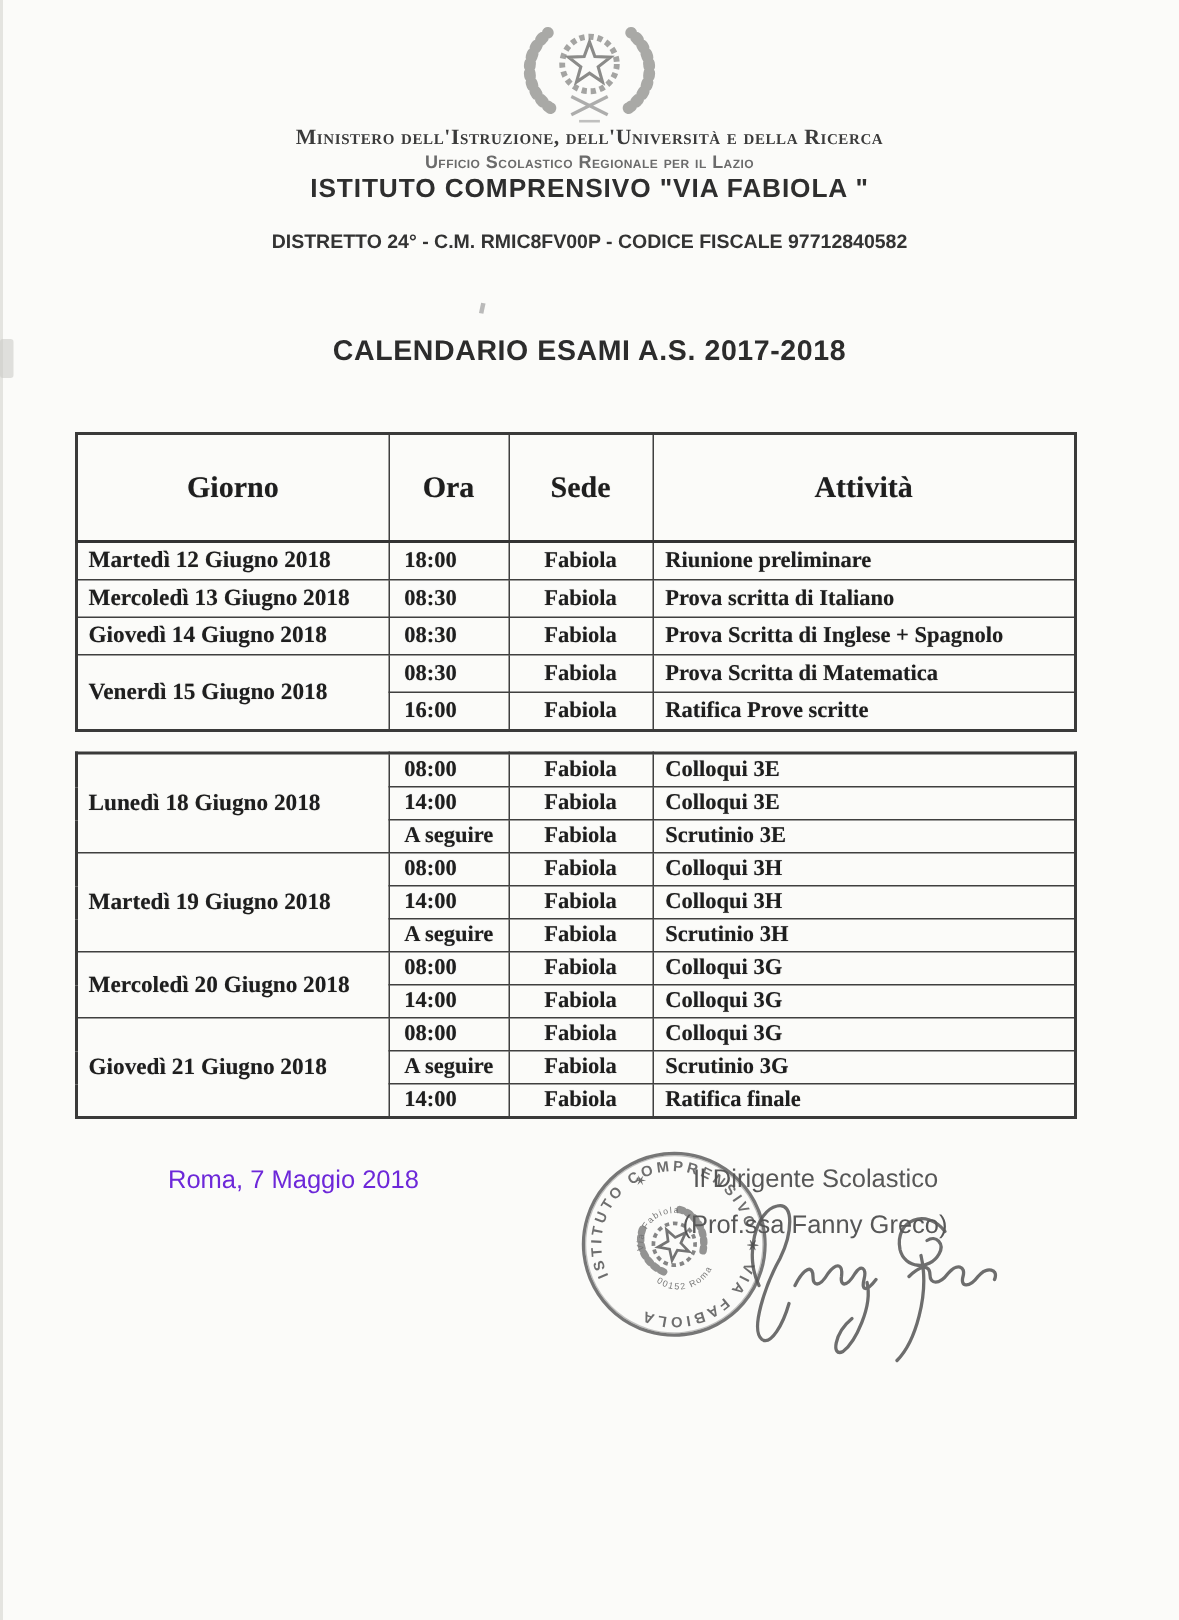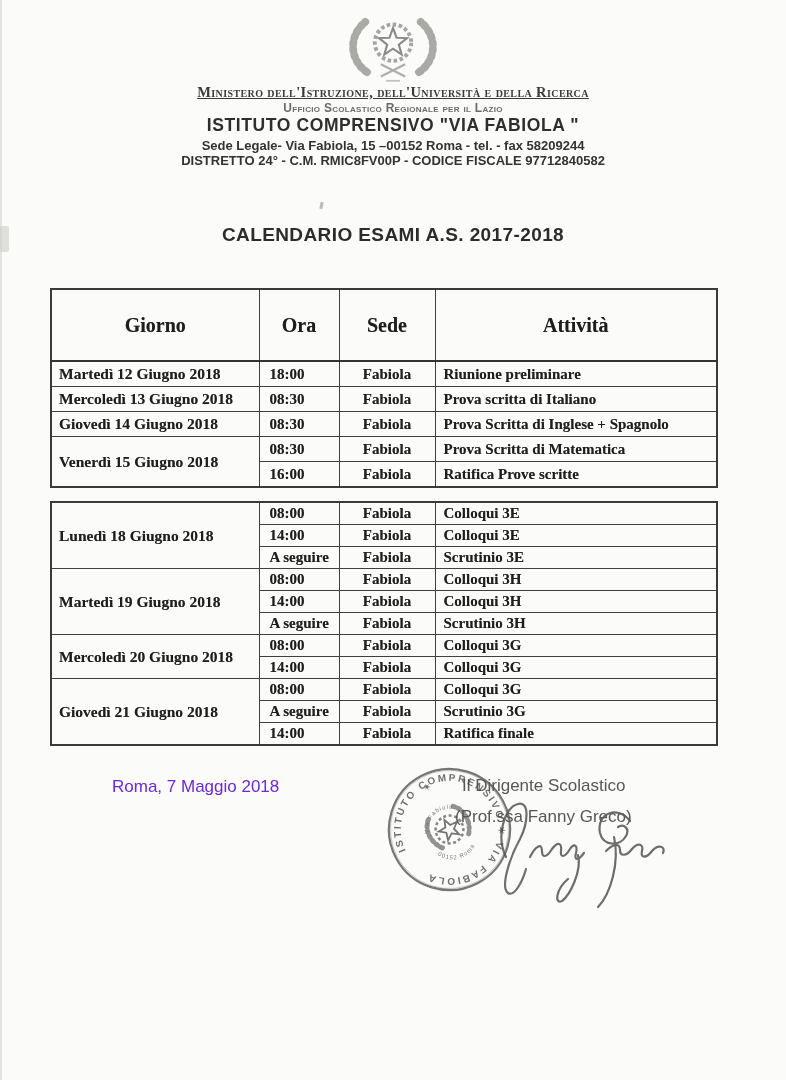--- a/index.html
+++ b/index.html
@@ -11,21 +11,21 @@
     overflow:hidden;
   }
   .page{position:absolute;inset:0;}
   
   .edge-line{position:absolute;left:0;top:0;width:2px;height:100%;background:#e4e4e0;}
   .smudge{position:absolute;left:0;top:226px;width:9px;height:26px;background:#c9c9c4;opacity:.55;border-radius:2px;}
   .speck{position:absolute;left:320px;top:202px;width:3px;height:7px;background:#8f8f8f;opacity:.6;transform:rotate(12deg);}
   
   .emblem{position:absolute;left:338px;top:8px;width:110px;height:78px;}
   .hline{position:absolute;left:0;width:100%;text-align:center;white-space:nowrap;}
-  .ministry{top:84px;font-family:"Liberation Serif",serif;font-variant:small-caps;font-weight:700;font-size:14.5px;letter-spacing:.4px;color:#3b3b3b;text-decoration:underline;}
+  .ministry{top:84px;font-family:"Liberation Serif",serif;font-variant:small-caps;font-weight:700;font-size:14.5px;letter-spacing:.4px;color:#3b3b3b;}
   .office{top:101px;font-variant:small-caps;font-weight:600;font-size:12px;letter-spacing:.3px;color:#6b6b6b;}
   .school{top:115px;font-weight:700;font-size:17.5px;letter-spacing:.6px;color:#2e2e2e;}
   .addr{top:138px;font-weight:700;font-size:13px;color:#333;}
   .district{top:153px;font-weight:700;font-size:13px;color:#333;}
   .doc-title{top:224px;font-weight:700;font-size:19px;letter-spacing:.4px;color:#2c2c2c;}
   
   .tables{position:absolute;left:50px;top:288px;width:666px;}
   table.cal-table{border-collapse:collapse;table-layout:fixed;width:666px;border:2px solid #3a3a3a;}
   table.cal-table + table.cal-table{margin-top:13px;}
   .cal-table th,.cal-table td{
@@ -64,21 +64,20 @@
       <circle cx="60" cy="40" r="21" stroke-width="4.5" stroke-dasharray="4 3" opacity=".9"></circle>
       <path d="M46,79 L74,65 M74,79 L46,65" stroke-width="2.5" opacity=".8"></path>
       <path d="M52,84 L68,84" stroke-width="2" opacity=".6"></path>
     </g>
     <polygon points="60,23 64.1,34.3 76.2,34.7 66.7,42.2 70,53.8 60,47 50,53.8 53.3,42.2 43.8,34.7 55.9,34.3" fill="none" stroke="#8b8b89" stroke-width="2.4"></polygon>
   </svg>
 
   <div class="hline ministry">Ministero dell'Istruzione, dell'Università e della Ricerca</div>
   <div class="hline office">Ufficio Scolastico Regionale per il Lazio</div>
   <div class="hline school">ISTITUTO COMPRENSIVO "VIA FABIOLA "</div>
-  <div class="hline addr">Sede Legale- Via Fabiola, 15 –00152 Roma - tel. - fax 58209244</div>
   <div class="hline district">DISTRETTO 24° - C.M. RMIC8FV00P - CODICE FISCALE 97712840582</div>
 
   <div class="hline doc-title">CALENDARIO ESAMI A.S. 2017-2018</div>
 
   <div class="tables">
       <table class="cal-table t1">
         <colgroup>
           <col style="width: 208px;">
           <col style="width: 80px;">
           <col style="width: 96px;">

